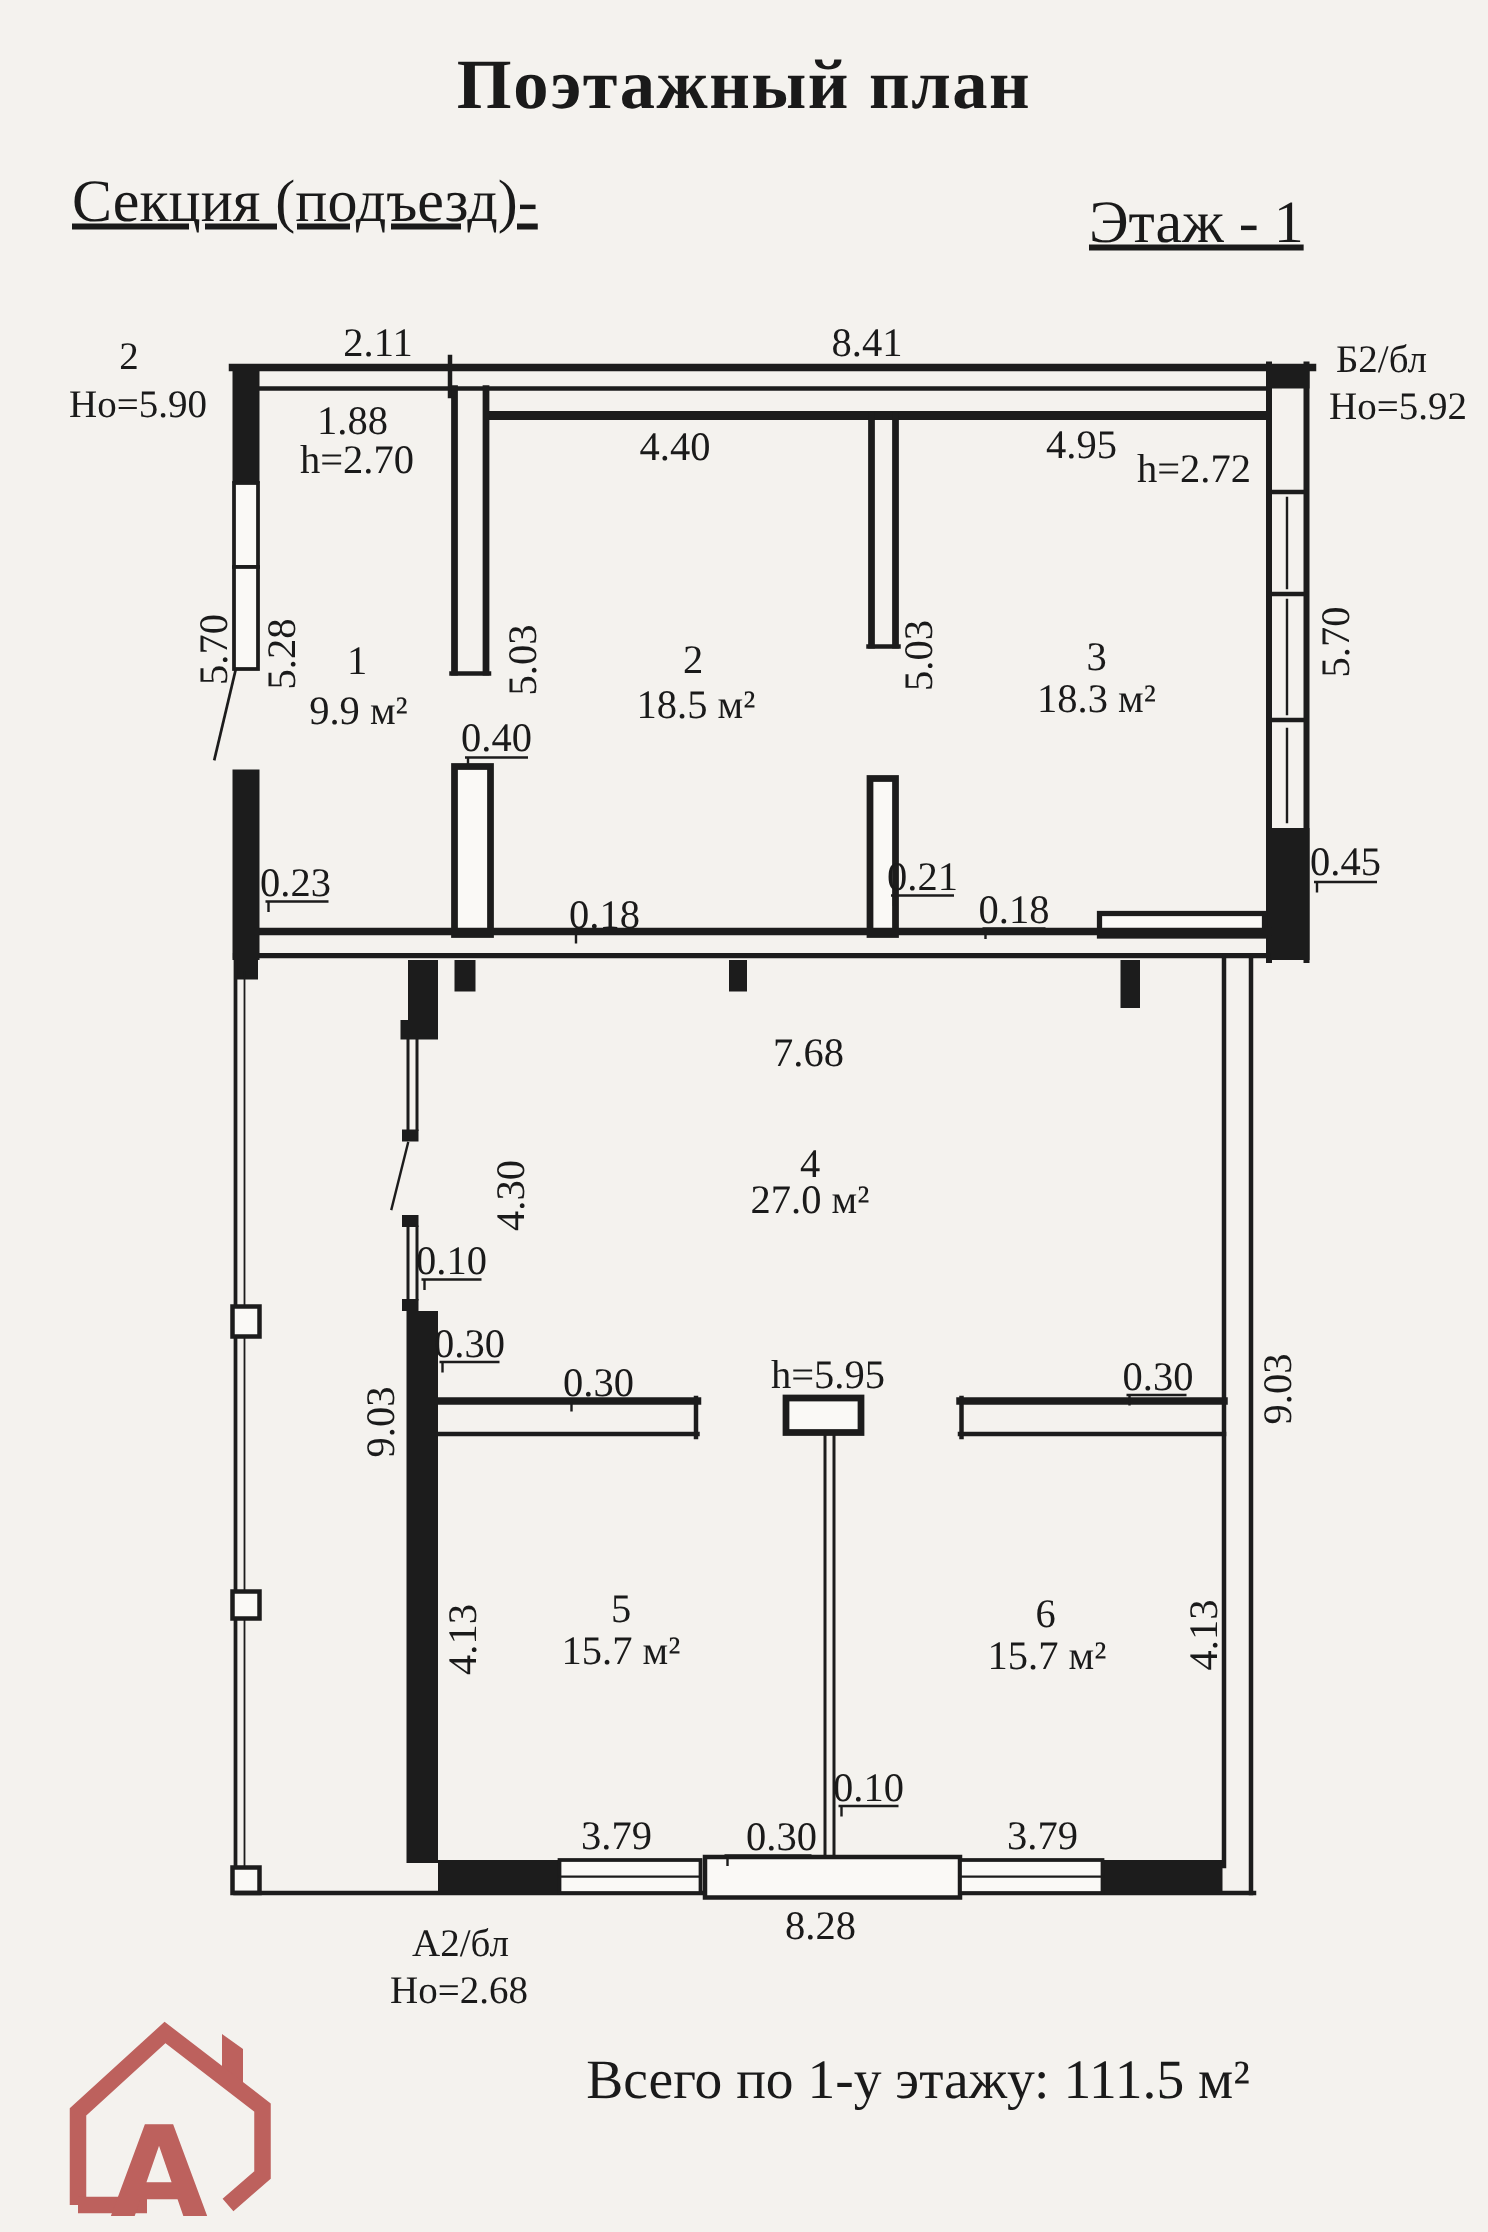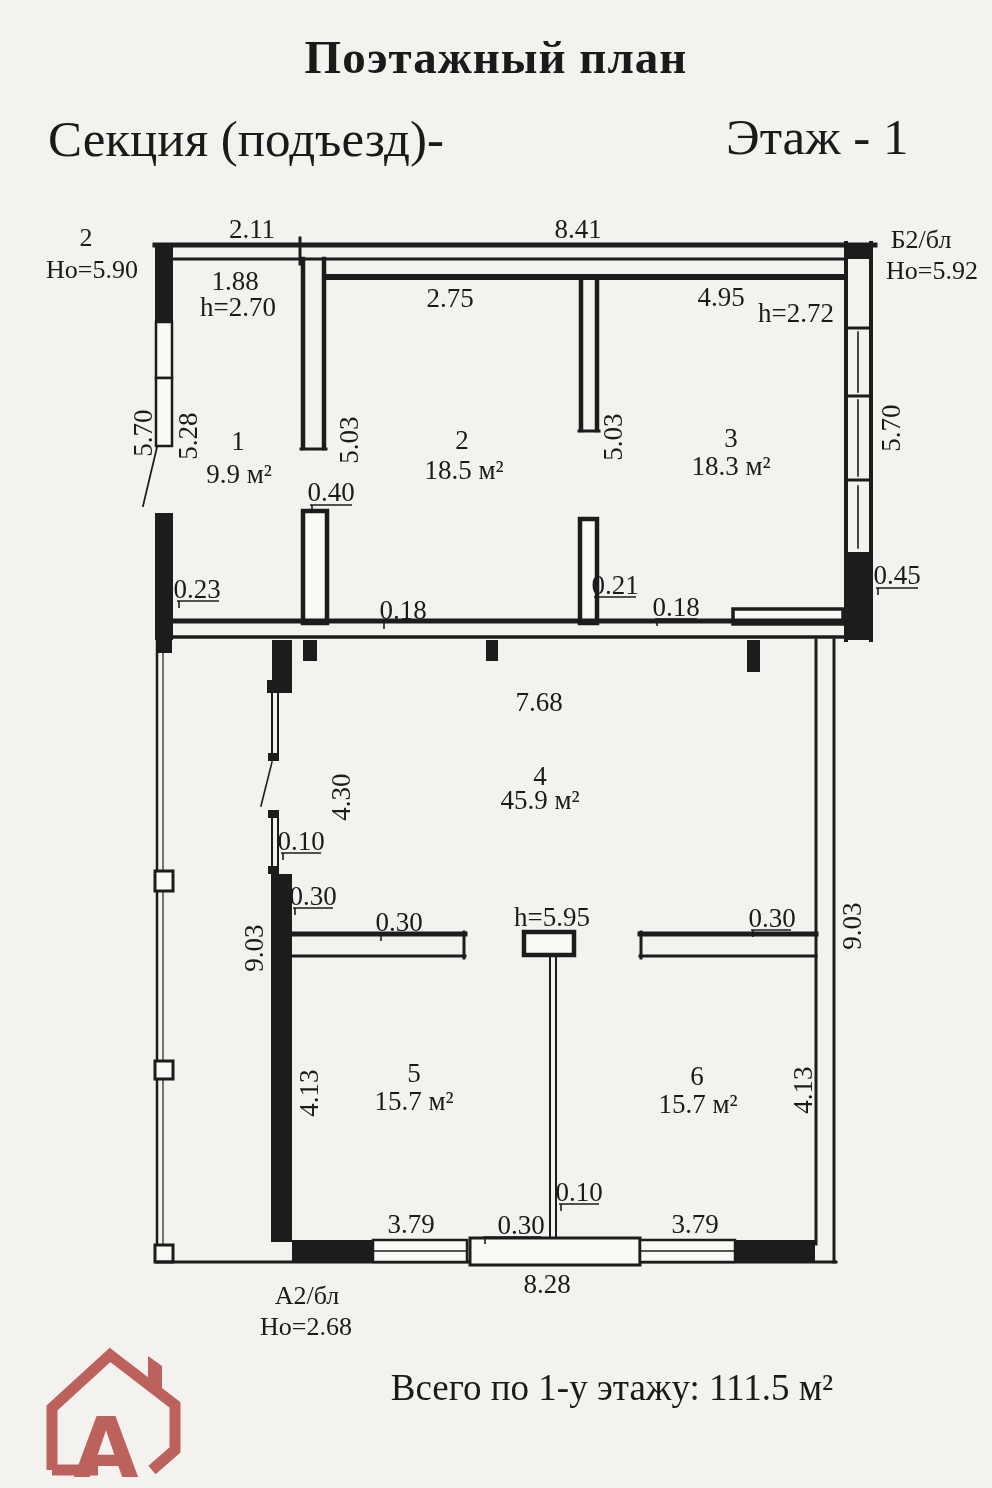--- a/index.html
+++ b/index.html
@@ -13,25 +13,26 @@
     color:#1a1a1a;
   }
   .title{
     position:absolute;left:0;right:0;top:30px;
     text-align:center;
     font-size:47px;font-weight:bold;
     letter-spacing:1px;
   }
   .subtitle{
     position:absolute;
-    font-size:51px;
+    font-size:40px;
     white-space:nowrap;
+    text-decoration:underline;
   }
   .subtitle.left{left:48px;top:110px;}
-  .subtitle.right{left:726px;top:108px;text-align:center;}
+  .subtitle.right{left:726px;top:124px;text-align:center;}
   .plan-svg{position:absolute;left:0;top:0;width:992px;height:1488px;}
   .lbl{
     position:absolute;
     transform:translate(-50%,-50%);
     font-size:27px;
     white-space:nowrap;
     line-height:1;
   }
   .rot{transform:translate(-50%,-50%) rotate(-90deg);}
   .small{font-size:26px;}
@@ -157,21 +158,21 @@
 
   <div class="lbl" style="left:252px;top:229px">2.11</div>
   <div class="lbl" style="left:578px;top:229px">8.41</div>
   <div class="lbl small" style="left:86px;top:238px">2</div>
   <div class="lbl small" style="left:92px;top:270px">Но=5.90</div>
   <div class="lbl small" style="left:921px;top:240px">Б2/бл</div>
   <div class="lbl small" style="left:932px;top:271px">Но=5.92</div>
 
   <div class="lbl" style="left:235px;top:281px">1.88</div>
   <div class="lbl" style="left:238px;top:307px">h=2.70</div>
-  <div class="lbl" style="left:450px;top:298px">2.75</div>
+  <div class="lbl" style="left:450px;top:298px">4.40</div>
   <div class="lbl" style="left:721px;top:297px">4.95</div>
   <div class="lbl" style="left:796px;top:313px">h=2.72</div>
 
   <div class="lbl rot" style="left:143px;top:433px">5.70</div>
   <div class="lbl rot" style="left:188px;top:436px">5.28</div>
   <div class="lbl rot" style="left:349px;top:440px">5.03</div>
   <div class="lbl rot" style="left:613px;top:437px">5.03</div>
   <div class="lbl rot" style="left:891px;top:428px">5.70</div>
 
   <div class="lbl" style="left:238px;top:441px">1</div>
@@ -183,21 +184,21 @@
 
   <div class="lbl" style="left:331px;top:492px">0.40</div>
   <div class="lbl" style="left:197px;top:589px">0.23</div>
   <div class="lbl" style="left:403px;top:610px">0.18</div>
   <div class="lbl" style="left:615px;top:585px">0.21</div>
   <div class="lbl" style="left:676px;top:607px">0.18</div>
   <div class="lbl" style="left:897px;top:575px">0.45</div>
 
   <div class="lbl" style="left:539px;top:702px">7.68</div>
   <div class="lbl" style="left:540px;top:776px">4</div>
-  <div class="lbl" style="left:540px;top:800px">45.9 м²</div>
+  <div class="lbl" style="left:540px;top:800px">27.0 м²</div>
   <div class="lbl rot" style="left:341px;top:797px">4.30</div>
   <div class="lbl" style="left:301px;top:841px">0.10</div>
   <div class="lbl" style="left:313px;top:896px">0.30</div>
   <div class="lbl" style="left:399px;top:922px">0.30</div>
   <div class="lbl" style="left:552px;top:917px">h=5.95</div>
   <div class="lbl" style="left:772px;top:918px">0.30</div>
   <div class="lbl rot" style="left:254px;top:948px">9.03</div>
   <div class="lbl rot" style="left:852px;top:926px">9.03</div>
 
   <div class="lbl" style="left:414px;top:1073px">5</div>

